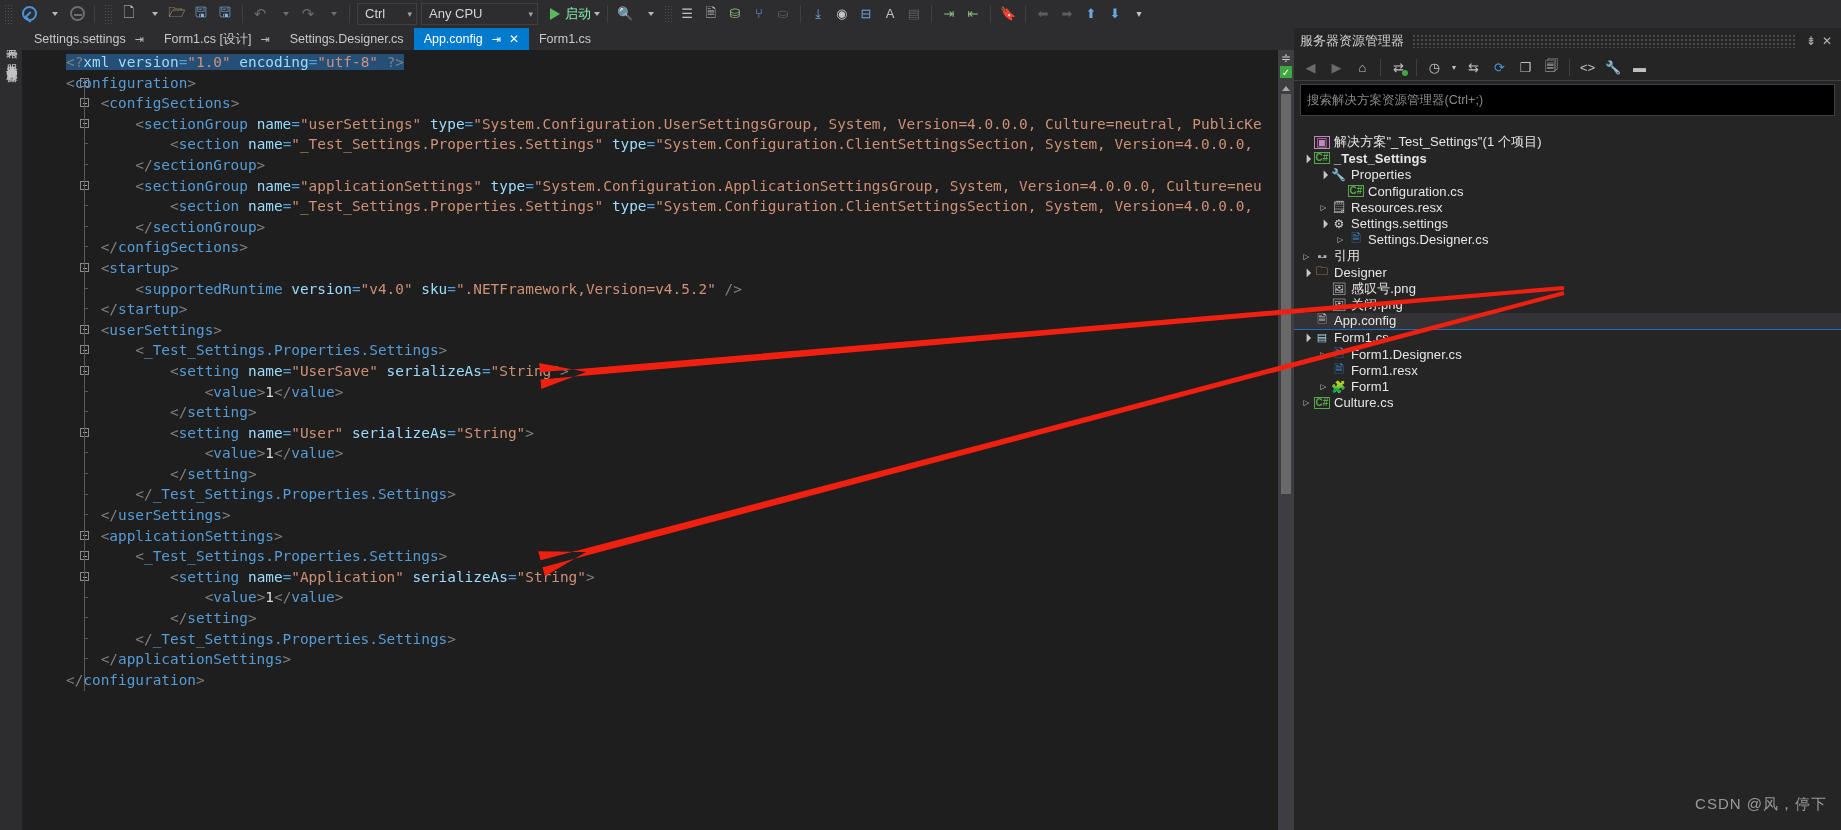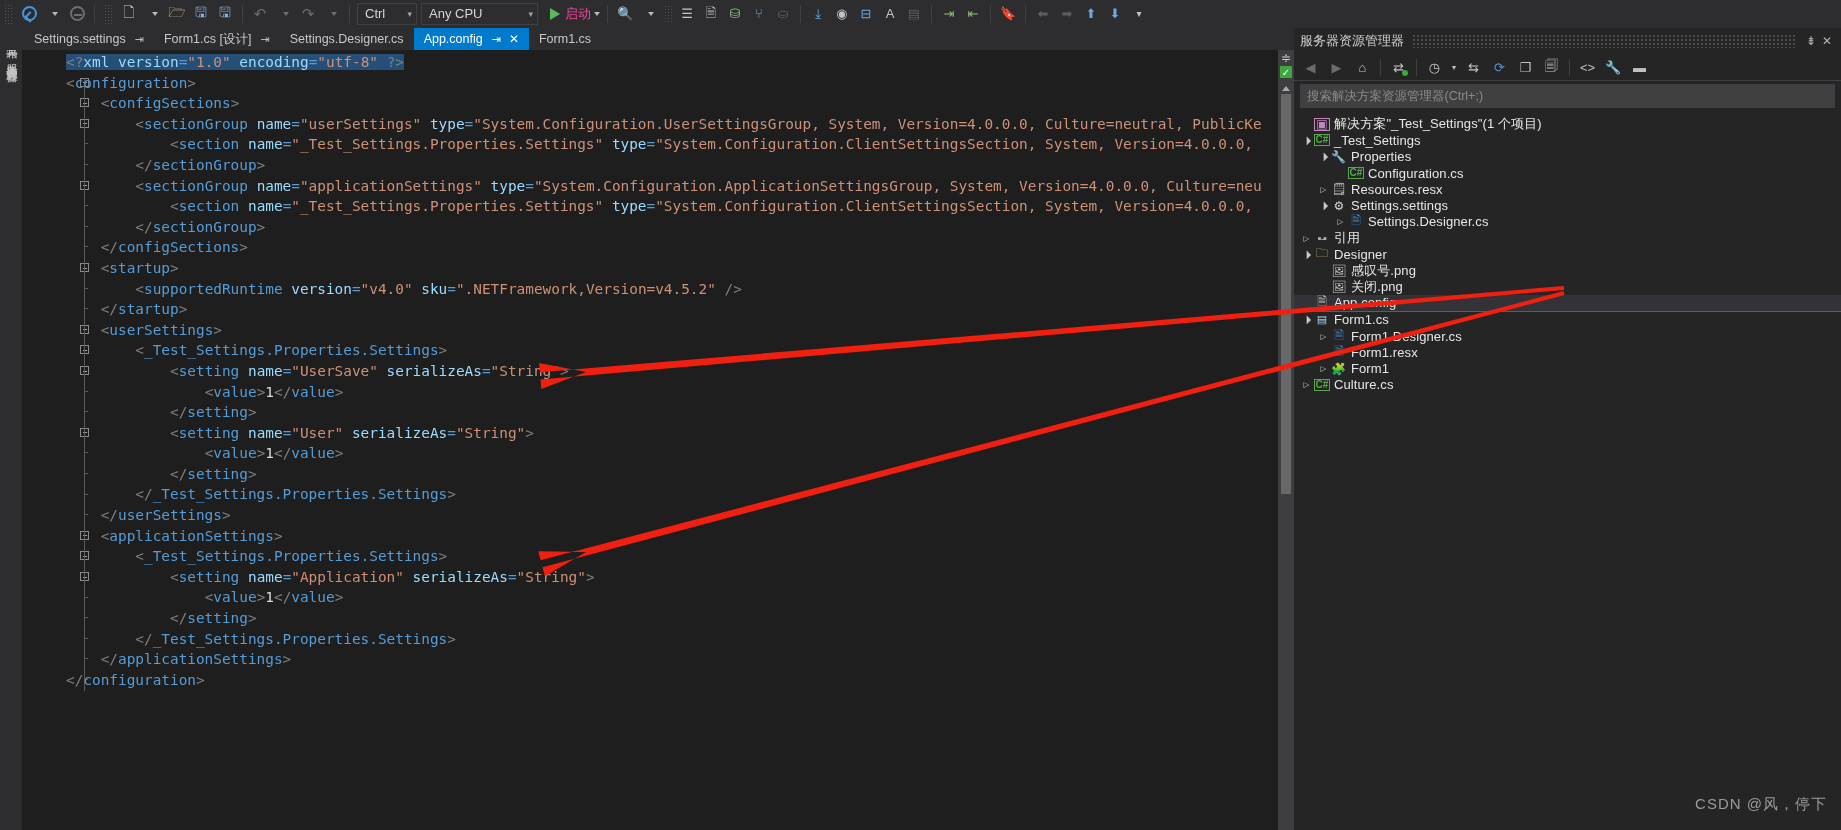--- a/index.html
+++ b/index.html
@@ -39,21 +39,21 @@
   .combo{
     height:22px; border:1px solid #3f3f46; background:#2d2d30; color:#d4d4d4;
     display:flex; align-items:center; padding:0 4px 0 7px; font-size:13px; margin:0 2px;
   }
   .combo .cv{ white-space:nowrap; }
   .combo .cc{ margin-left:auto; padding-left:10px; color:#a0a0a0; font-size:9px;}
   .combo.debug{ width:60px; }
   .combo.cpu{ width:117px; }
   .play{ width:0;height:0;border-top:6px solid transparent;border-bottom:6px solid transparent;
     border-left:10px solid #5bb85b; margin:0 5px 0 8px;}
-  .run-label{color:#ec4899;font-size:13px;}
+  .run-label{color:#86efac;font-size:13px;}
   .tbi{ font-size:13px; color:#c3c3c3; }
   .tbi.g{ color:#8ec07c; }
   .tbi.b{ color:#6aa9e0; }
   .tbi.d{ color:#5e5e61; }
   .tbi.w{ color:#e8e8e8; }
   .dotcol{ width:8px;height:18px;margin:0 3px;
     background-image:radial-gradient(#4e4e50 1px,transparent 1px);background-size:3px 3px;}
 
   
   .tabbar{ position:absolute; left:0; top:28px; width:1841px; height:22px; background:#2d2d30; }
@@ -120,32 +120,32 @@
      background-image:radial-gradient(#4a4a4c 1px, transparent 1px); background-size:4px 4px;}
   .se-title .ti{ width:16px;height:16px;display:flex;align-items:center;justify-content:center;
      color:#b5b5b5;font-size:12px;}
   .se-toolbar{ height:27px; display:flex; align-items:center; padding:0 4px; gap:1px;
      border-bottom:1px solid #3e3e42;}
   .se-tb{ width:25px;height:22px;display:flex;align-items:center;justify-content:center;
      color:#c0c0c0; font-size:13px; position:relative;}
   .se-tb.dim{ color:#6b6b6d; }
   .se-tb.blue{ color:#4a94d8; }
   .se-vsep{ width:1px;height:17px;background:#3f3f46;margin:0 4px;}
-  .se-search{ height:24px; margin:3px 6px 4px 6px; background:#404040;
+  .se-search{ height:32px; margin:3px 6px 14px 6px; background:#000000;
      border:1px solid #3f3f46; display:flex; align-items:center; padding:0 6px;
      color:#8a8a8a; font-size:12.5px;}
   .tree{ padding-top:4px; font-size:13px; color:#e6e6e6; }
   .trow{ height:16.3px; display:flex; align-items:center; white-space:nowrap; cursor:default; }
   .trow.sel{ background:#333337; }
   .trow.sel-bottomline{ border-bottom:1px solid #1e6bb8; }
   .exp{ width:13px; display:flex; align-items:center; justify-content:center;
         font-size:7.5px; color:#c8c8c8; }
   .ti-ico{ width:18px; display:flex; align-items:center; justify-content:center; font-size:11px; }
   .lbl{ margin-left:3px; letter-spacing:.1px; }
-  .lbl.b{ font-weight:normal; }
+  .lbl.b{ font-weight:bold; }
 
   
   .ic-sln{ color:#c586c0; font-size:12px; border:1px solid #c586c0; padding:0 1px; line-height:11px;}
   .ic-cs{ color:#57a64a; font-weight:bold; font-size:10px; border:1px solid #57a64a; padding:0px 1px; line-height:10px;}
   .ic-wrench{ color:#dcb67a; font-size:12px; }
   .ic-resx{ color:#cfcfcf; font-size:12px; }
   .ic-gear{ color:#d4d4d4; font-size:12px; }
   .ic-arrowfile{ color:#3f8fd2; font-size:12px; }
   .ic-ref{ color:#b4b4b4; font-size:11px; letter-spacing:-1px;}
   .ic-folder{ color:#dcb67a; font-size:12px; }

